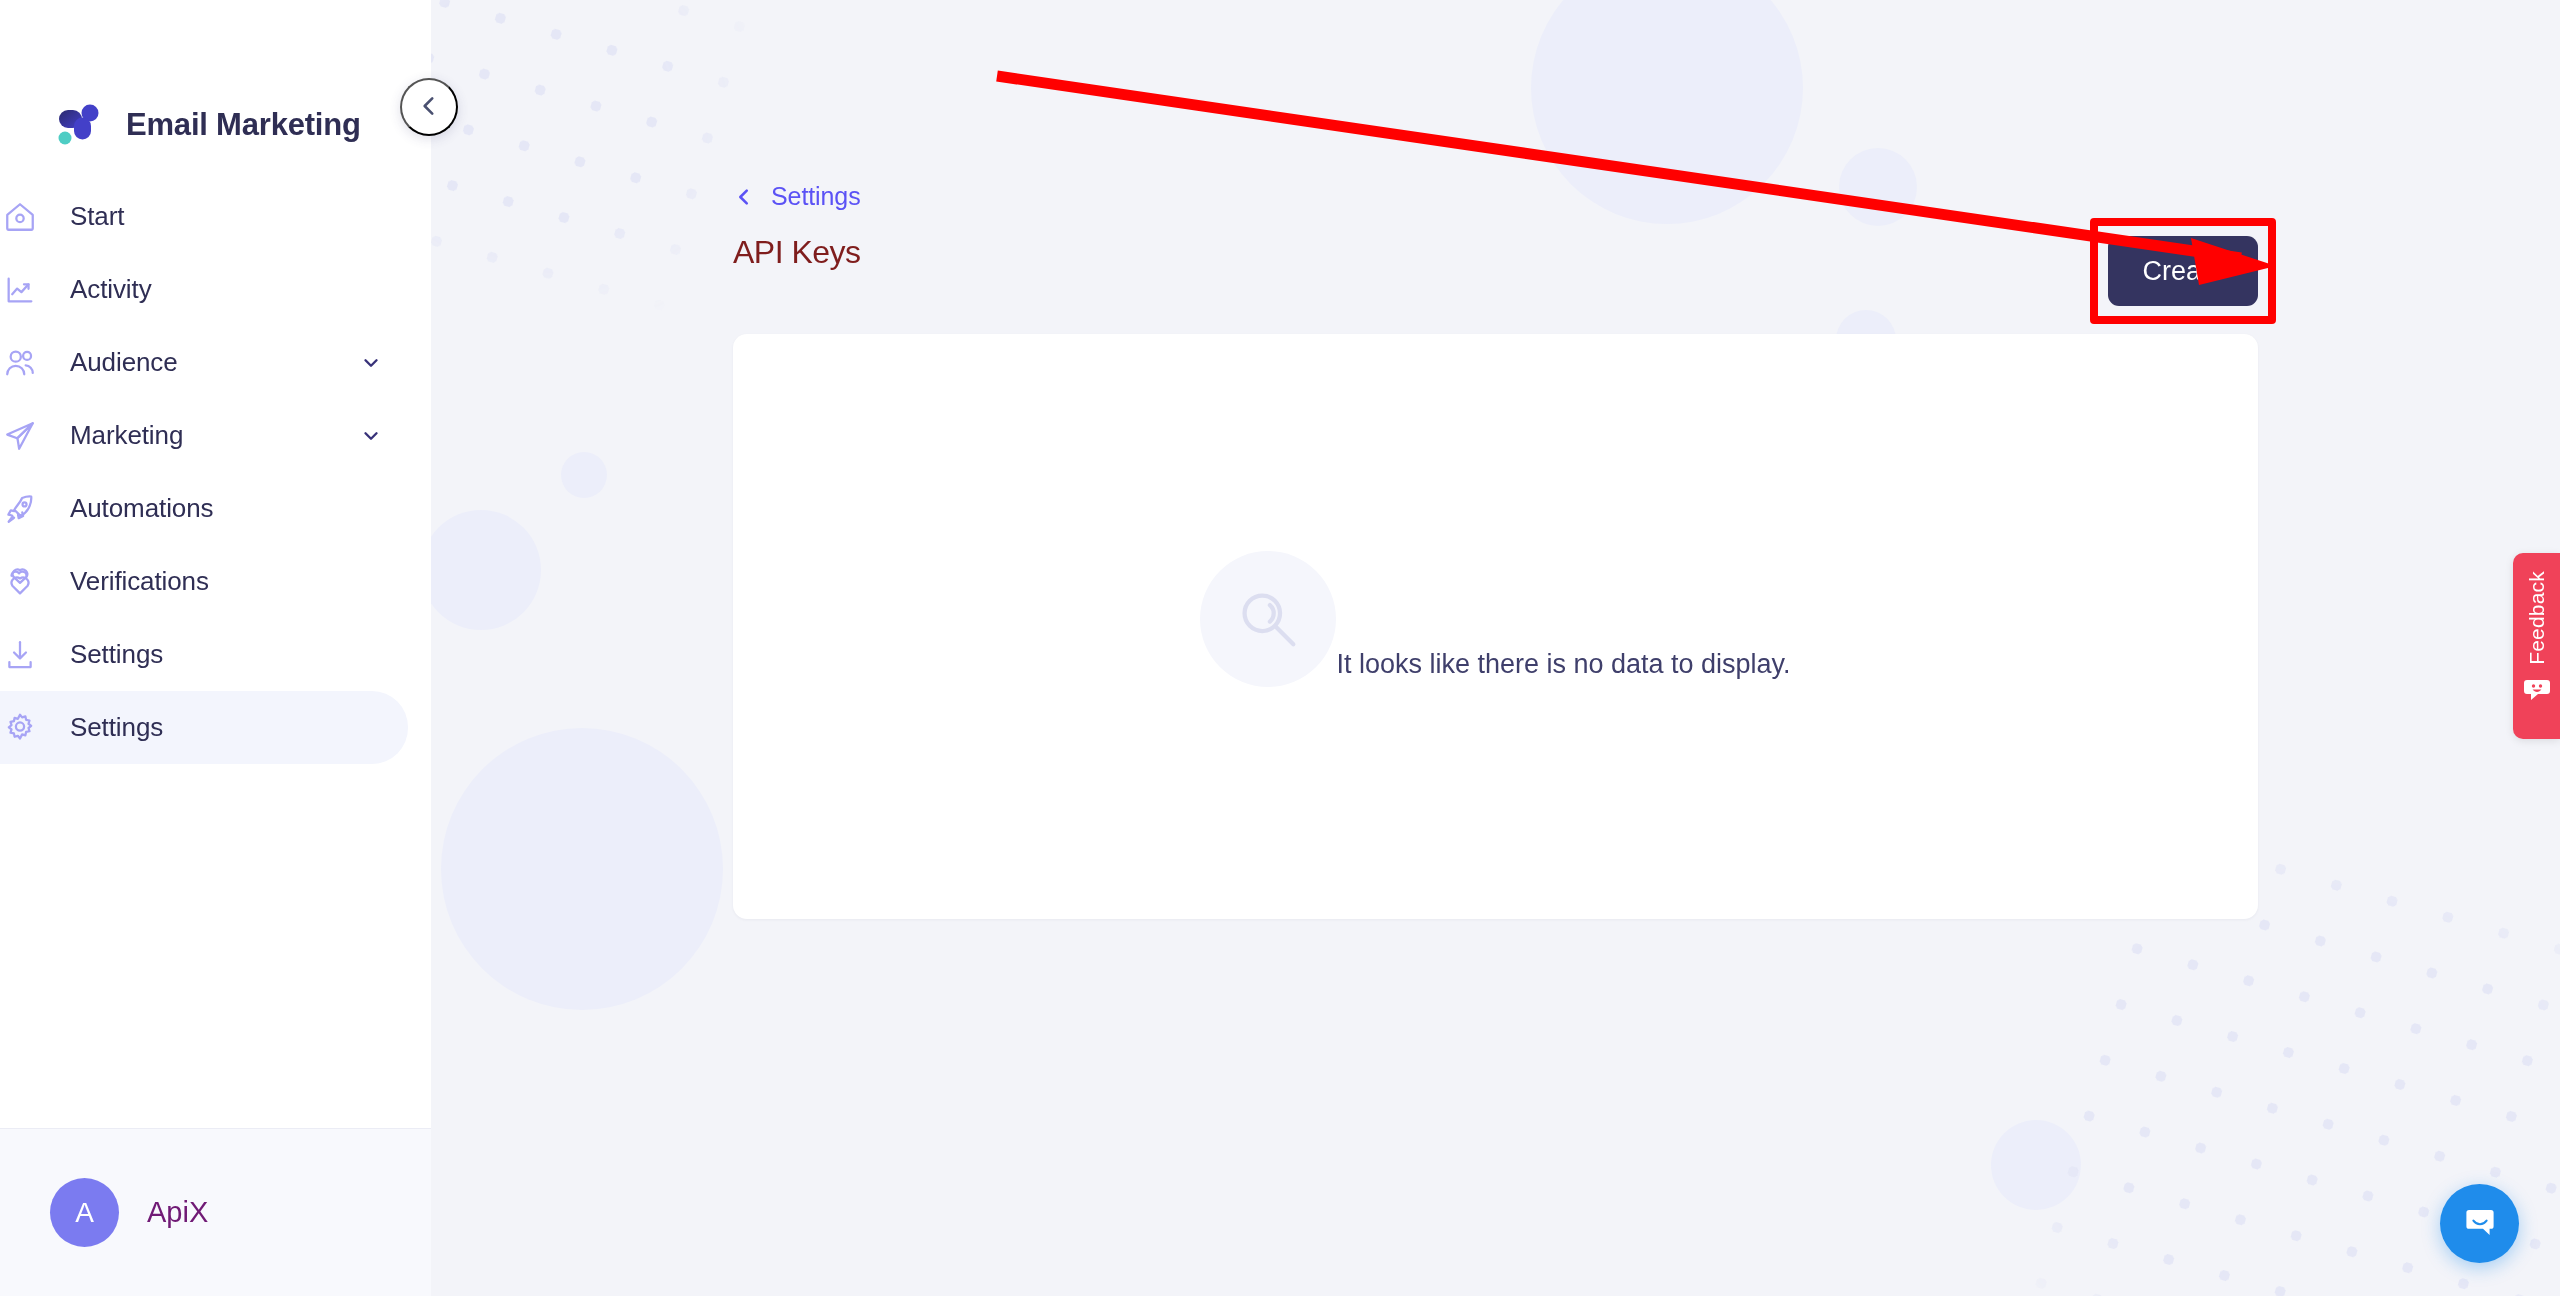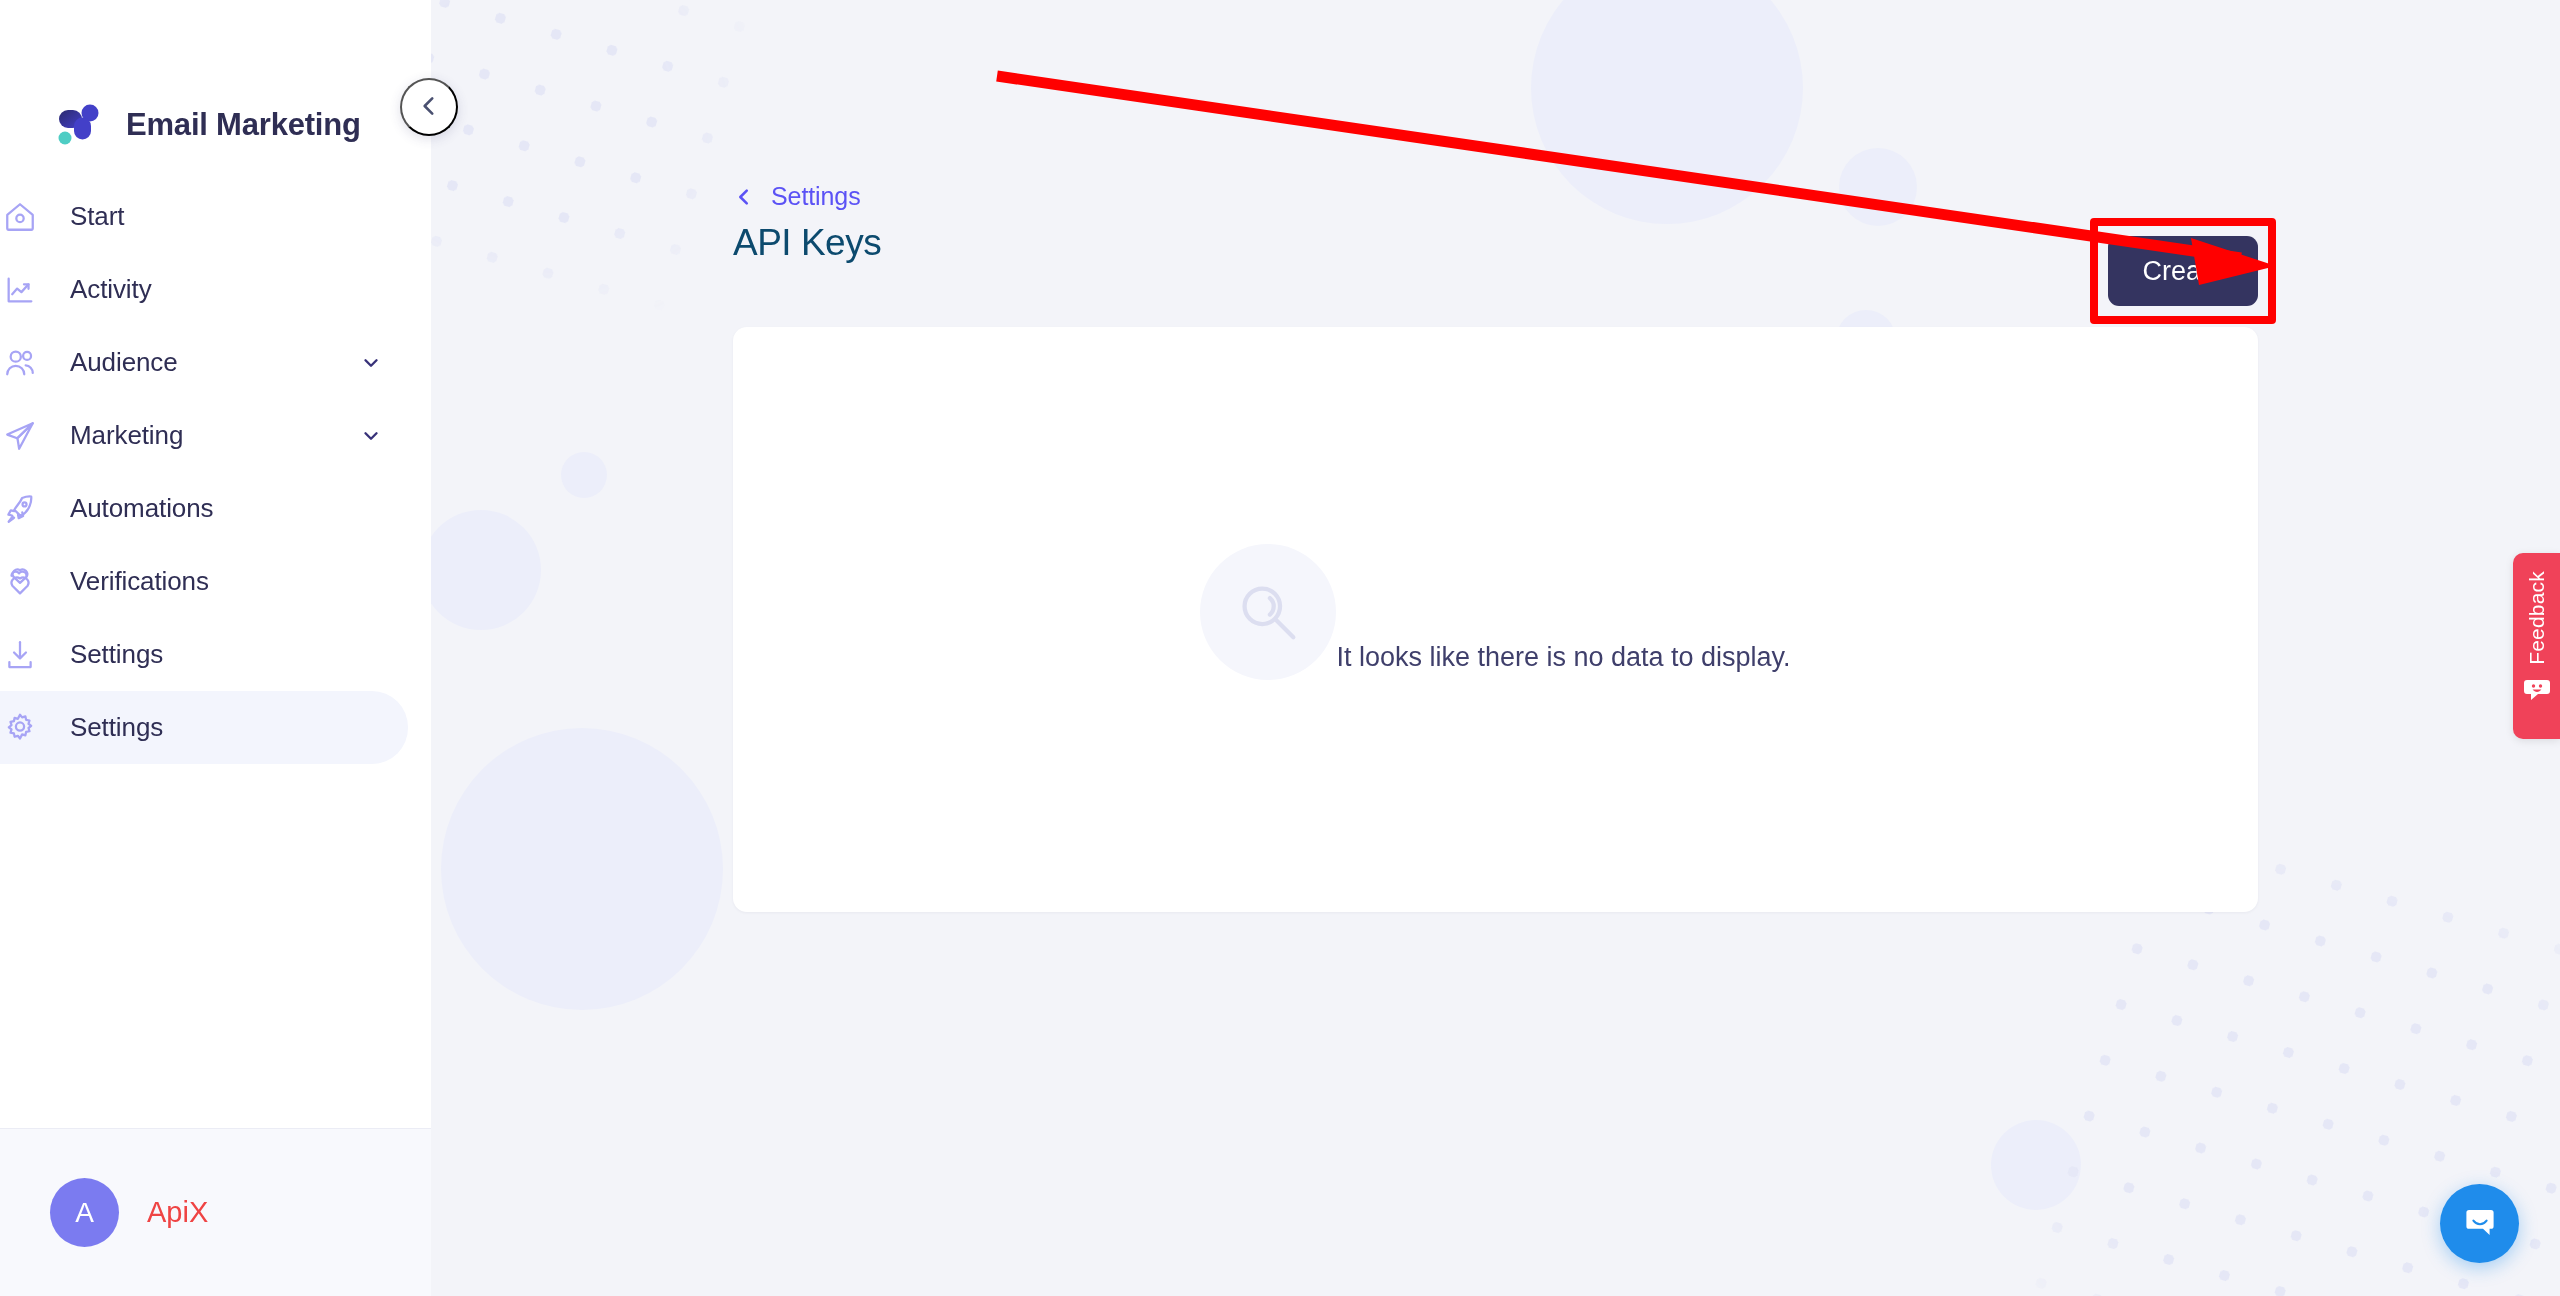--- a/index.html
+++ b/index.html
@@ -67,21 +67,21 @@
   }
   .avatar {
     width:69px; height:69px; border-radius:50%;
     background:#7b7bf0;
     color:#ffffff;
     display:flex; align-items:center; justify-content:center;
     font-size:28px; font-weight:500;
     flex:0 0 69px;
   }
   .user-name {
-    margin-left:28px; font-size:29px; font-weight:500; color:#ef4444;
+    margin-left:28px; font-size:29px; font-weight:500; color:#701a75;
   }
 
   
   .collapse-btn {
     position:absolute; left:400px; top:78px;
     width:58px; height:58px; border-radius:50%;
     background:#ffffff;
     box-shadow:0 3px 12px rgba(60,64,120,.16);
     display:flex; align-items:center; justify-content:center;
     z-index:40; cursor:pointer;
@@ -133,22 +133,22 @@
   }
   .breadcrumb {
     display:inline-flex; align-items:center; gap:16px;
     cursor:pointer;
   }
   .breadcrumb .bc-icon { display:flex; align-items:center; color:#5b52f5; }
   .breadcrumb .bc-label {
     font-size:25px; font-weight:500; color:#5b52f5; letter-spacing:-.1px;
   }
   .page-title {
-    margin-top:10px;
-    font-size:37px; font-weight:500; color:#0c4a6e; letter-spacing:-.5px;
+    margin-top:22px;
+    font-size:32px; font-weight:500; color:#7f1d1d; letter-spacing:-.5px;
   }
 
   .create-btn {
     position:absolute; right:0; top:236px;
     background:#343460; color:#ffffff;
     border:none; border-radius:11px;
     width:150px; height:70px;
     font-family:"Liberation Sans", sans-serif;
     font-size:27px; font-weight:400;
     cursor:pointer;

